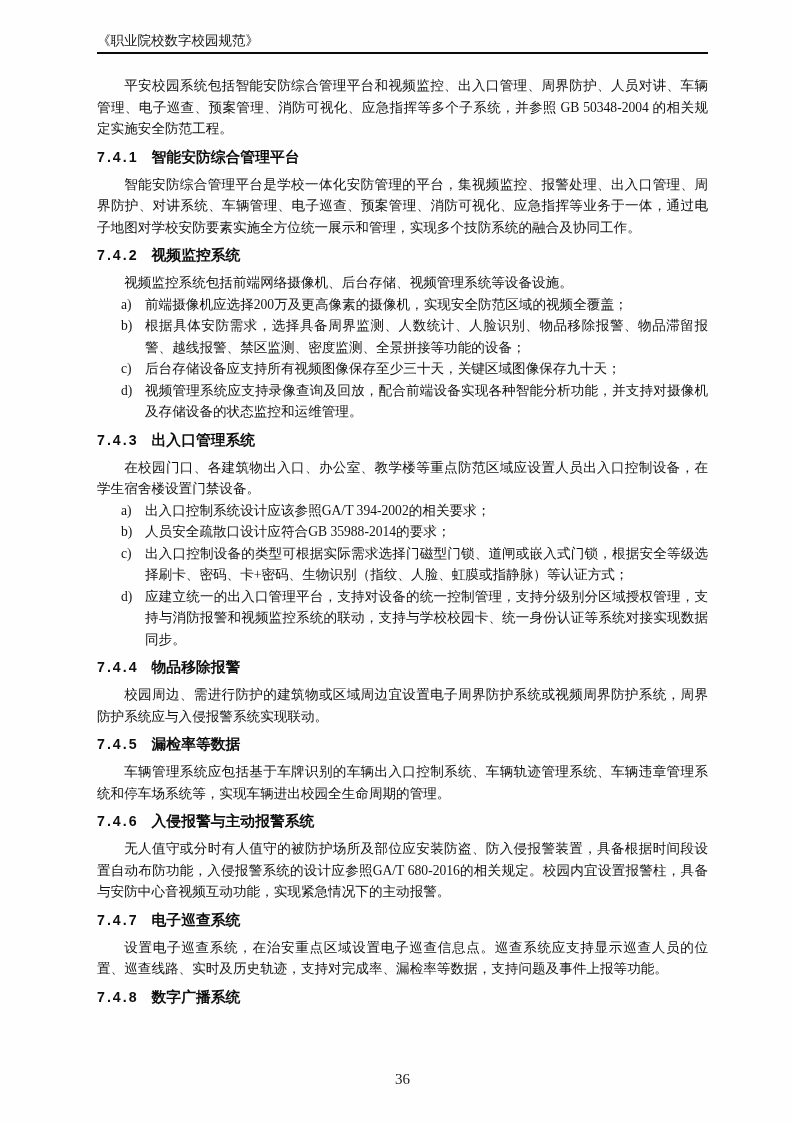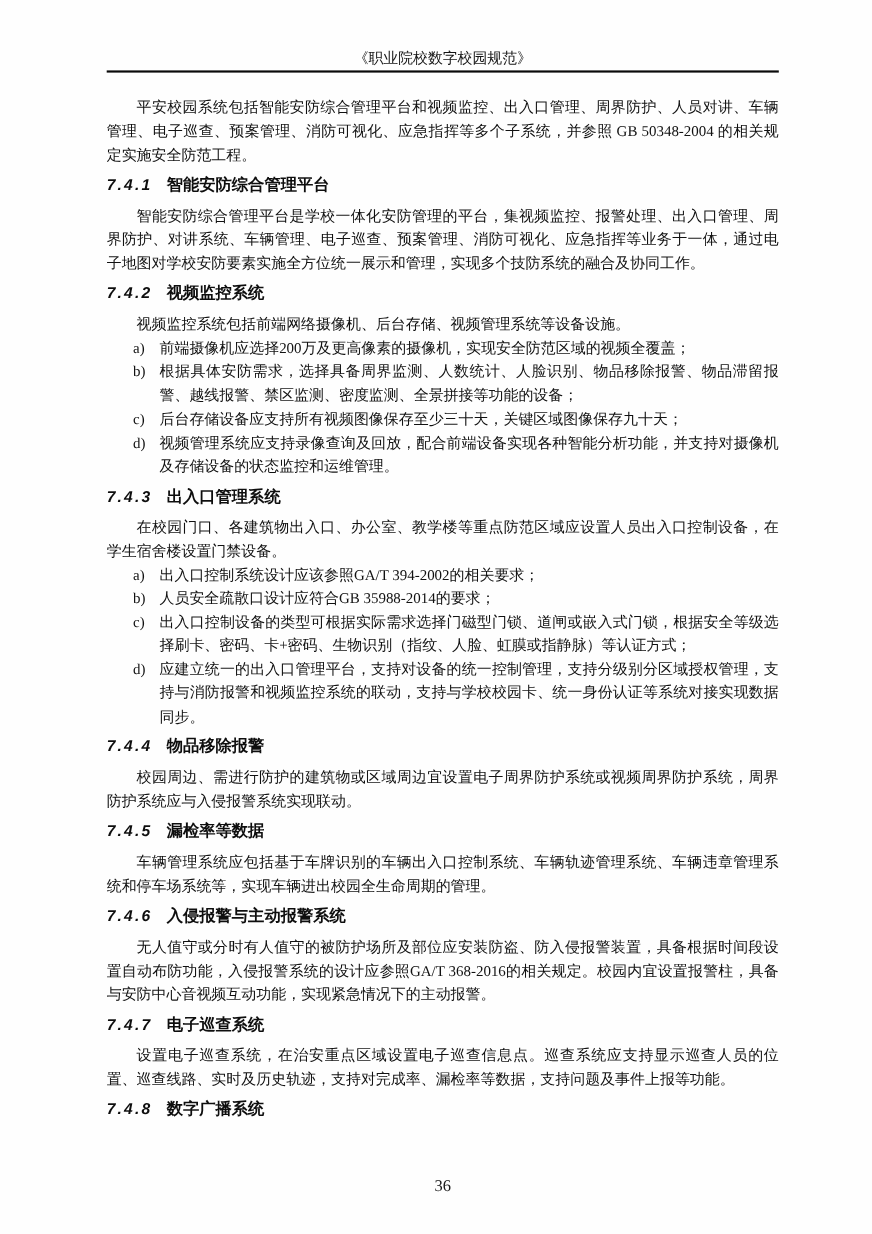--- a/index.html
+++ b/index.html
@@ -14,24 +14,24 @@
     font-family: "Liberation Serif", "DejaVu Serif", serif;
     overflow: hidden;
   }
   .content {
     position: absolute;
     left: 97px;
     top: 0;
     width: 611px;
   }
   .page-header {
-    padding-top: 45px;
+    padding-top: 33px;
     padding-bottom: 3px;
     border-bottom: 2px solid #0a0a0a;
-    text-align: center;
+    text-align: left;
     font-size: 13.5px;
     line-height: 16px;
     color: #141414;
   }
   .doc-body {
     padding-top: 21px;
     font-size: 13.6px;
     line-height: 21.5px;
     text-align: justify;
   }
@@ -48,21 +48,20 @@
     margin-bottom: 6px;
     text-align: left;
     color: #0e0e0e;
     display: flex;
     align-items: baseline;
   }
   .sec-num {
     letter-spacing: 2px;
     margin-right: 13px;
     font-size: 14.2px;
-    font-style: italic;
   }
   .list-item {
     display: flex;
     padding-left: 24px;
   }
   .li-label {
     flex: 0 0 24px;
     width: 24px;
   }
   .li-text {
@@ -160,21 +159,21 @@
       <span class="sec-title">漏检率等数据</span>
     </h3>
   <p class="para">车辆管理系统应包括基于车牌识别的车辆出入口控制系统、车辆轨迹管理系统、车辆违章管理系统和停车场系统等，实现车辆进出校园全生命周期的管理。</p>
           </section>
 
   <section>
     <h3 class="sec-head">
       <span class="sec-num">7.4.6</span>
       <span class="sec-title">入侵报警与主动报警系统</span>
     </h3>
-  <p class="para">无人值守或分时有人值守的被防护场所及部位应安装防盗、防入侵报警装置，具备根据时间段设置自动布防功能，入侵报警系统的设计应参照GA/T 368-2016的相关规定。校园内宜设置报警柱，具备与安防中心音视频互动功能，实现紧急情况下的主动报警。</p>
+  <p class="para">无人值守或分时有人值守的被防护场所及部位应安装防盗、防入侵报警装置，具备根据时间段设置自动布防功能，入侵报警系统的设计应参照GA/T 680-2016的相关规定。校园内宜设置报警柱，具备与安防中心音视频互动功能，实现紧急情况下的主动报警。</p>
           </section>
 
   <section>
     <h3 class="sec-head">
       <span class="sec-num">7.4.7</span>
       <span class="sec-title">电子巡查系统</span>
     </h3>
   <p class="para">设置电子巡查系统，在治安重点区域设置电子巡查信息点。巡查系统应支持显示巡查人员的位置、巡查线路、实时及历史轨迹，支持对完成率、漏检率等数据，支持问题及事件上报等功能。</p>
           </section>
 

